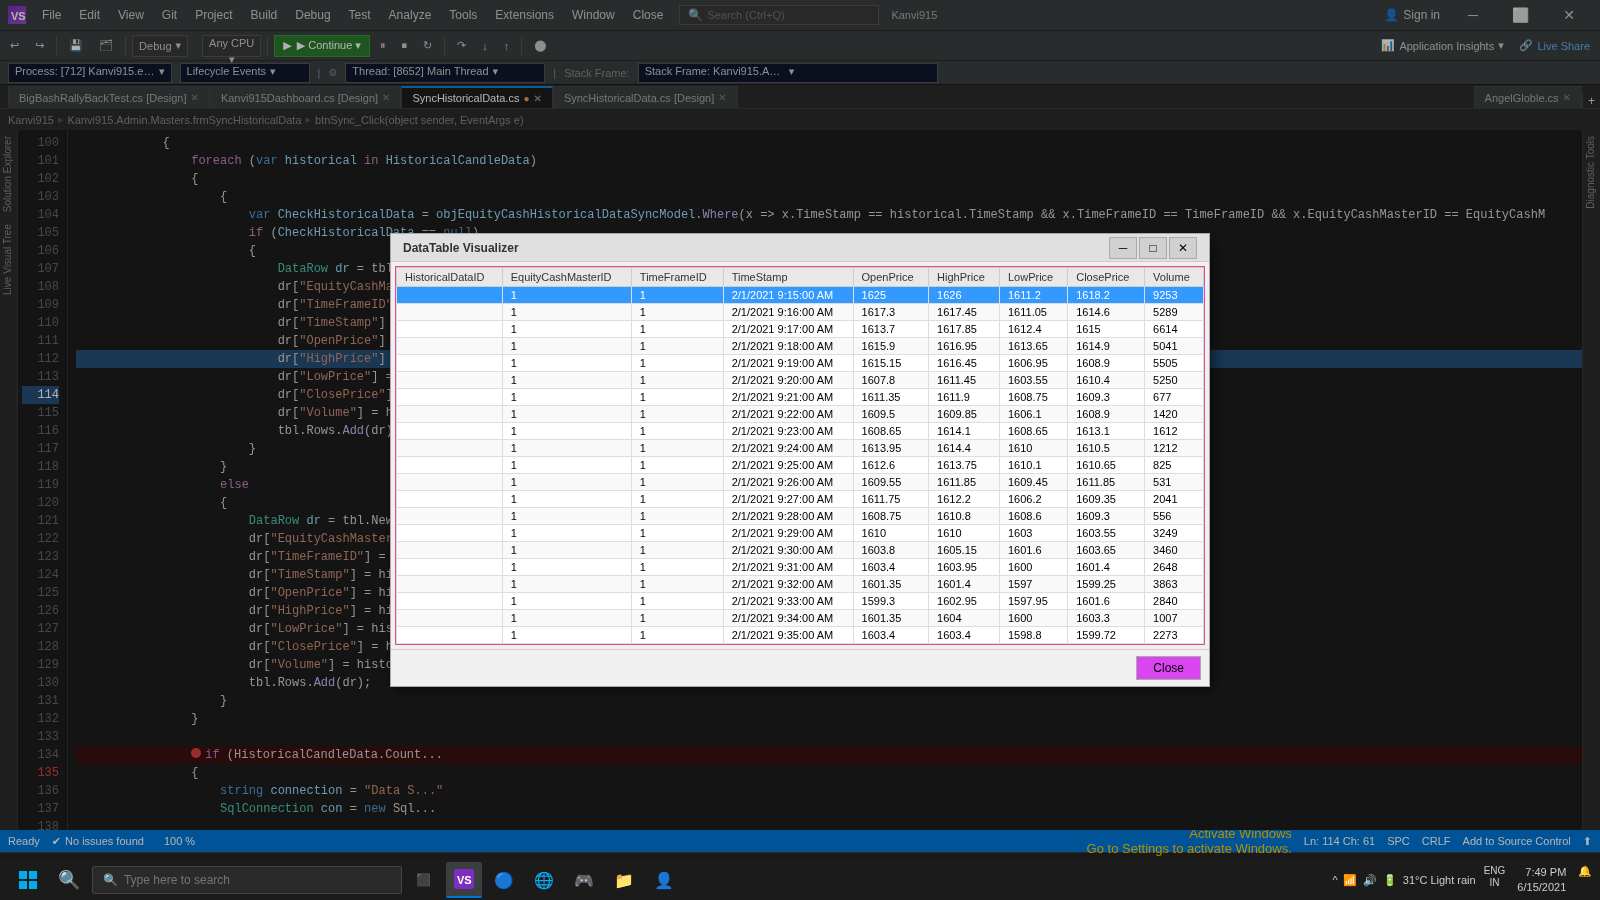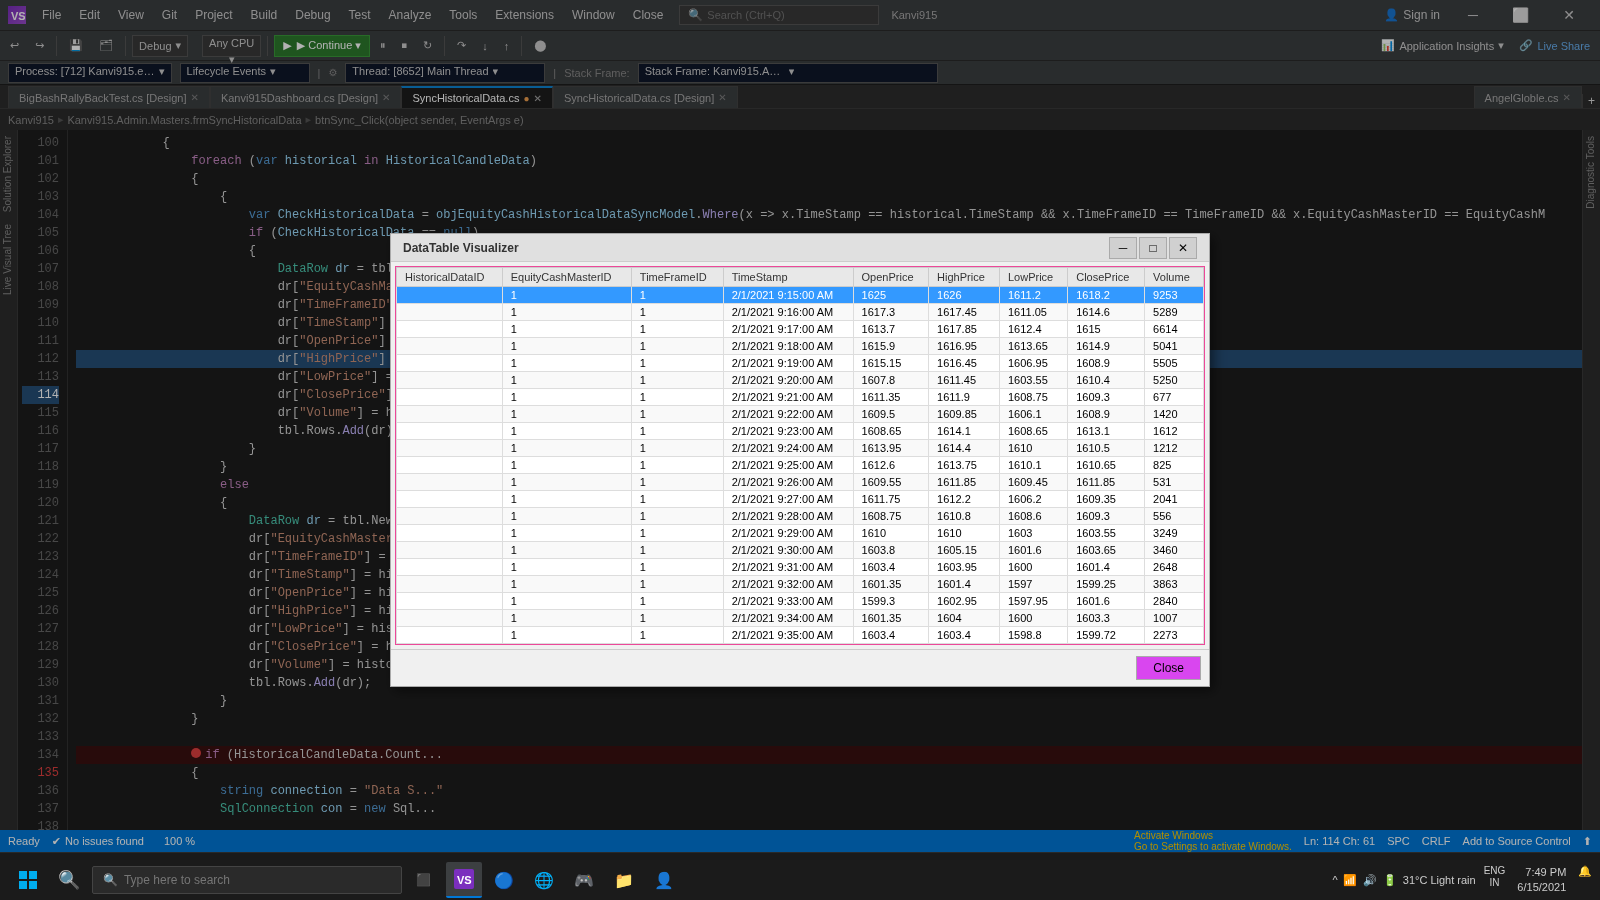--- a/index.html
+++ b/index.html
@@ -354,21 +354,21 @@
 <div id="statusbar">
   <div class="left">
     <span>Ready</span>
     <span style="display:flex;align-items:center;gap:4px;">
       <span>✔</span>
       <span>No issues found</span>
     </span>
     <span style="margin-left:8px;">100 %</span>
   </div>
   <div class="right">
-    <span style="font-size:10px;color:#ffcc00;text-align:left;">
+    <span style="font-size:13px;color:#ffcc00;text-align:right;">
       <span>Activate Windows</span><br>
       <span>Go to Settings to activate Windows.</span>
     </span>
     <span>Ln: 114  Ch: 61</span>
     <span>SPC</span>
     <span>CRLF</span>
     <span>Add to Source Control</span>
     <span>⬆</span>
   </div>
 </div>

